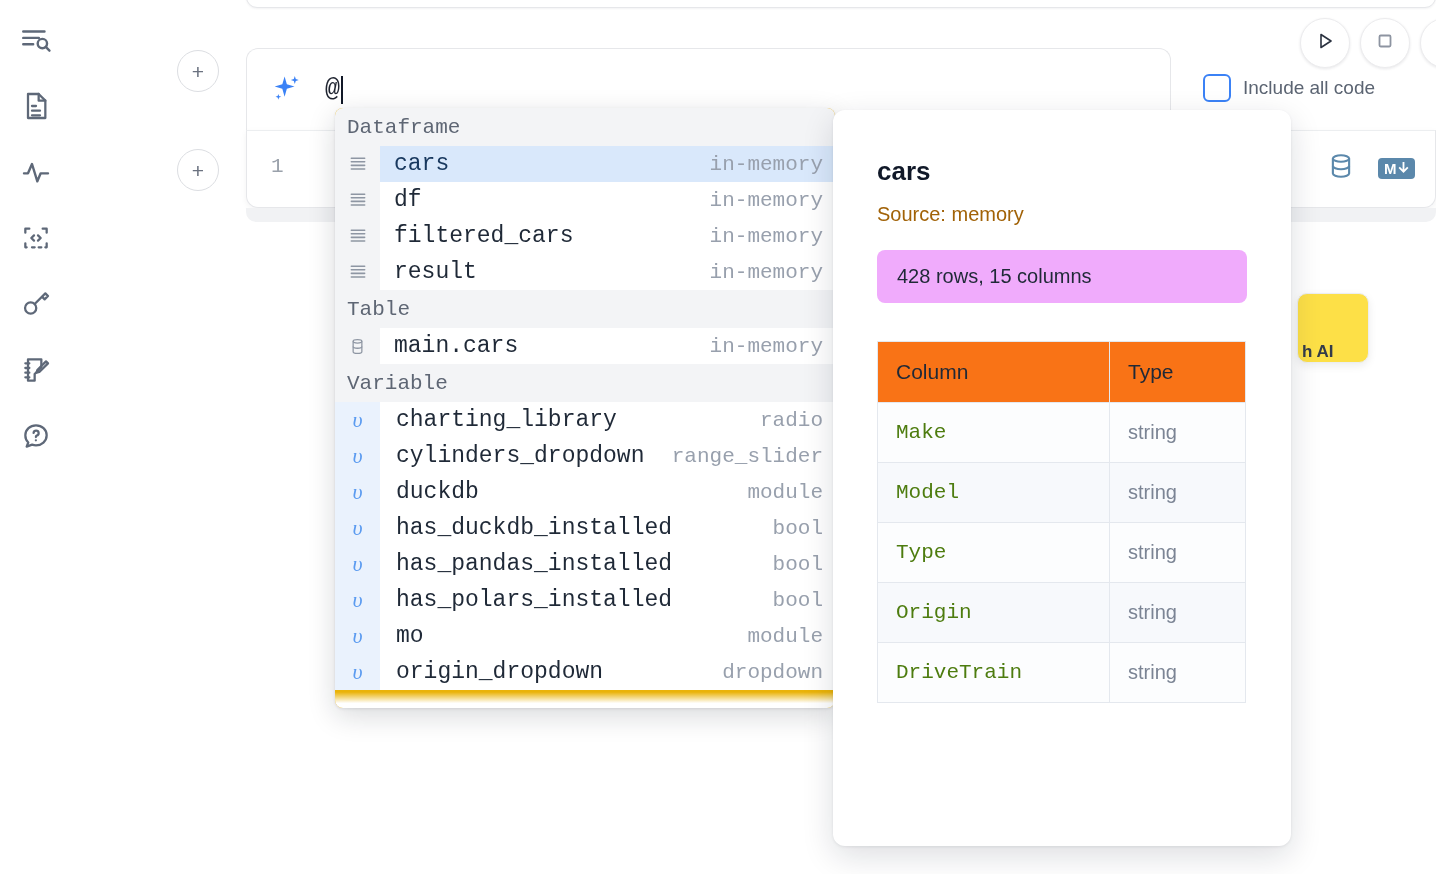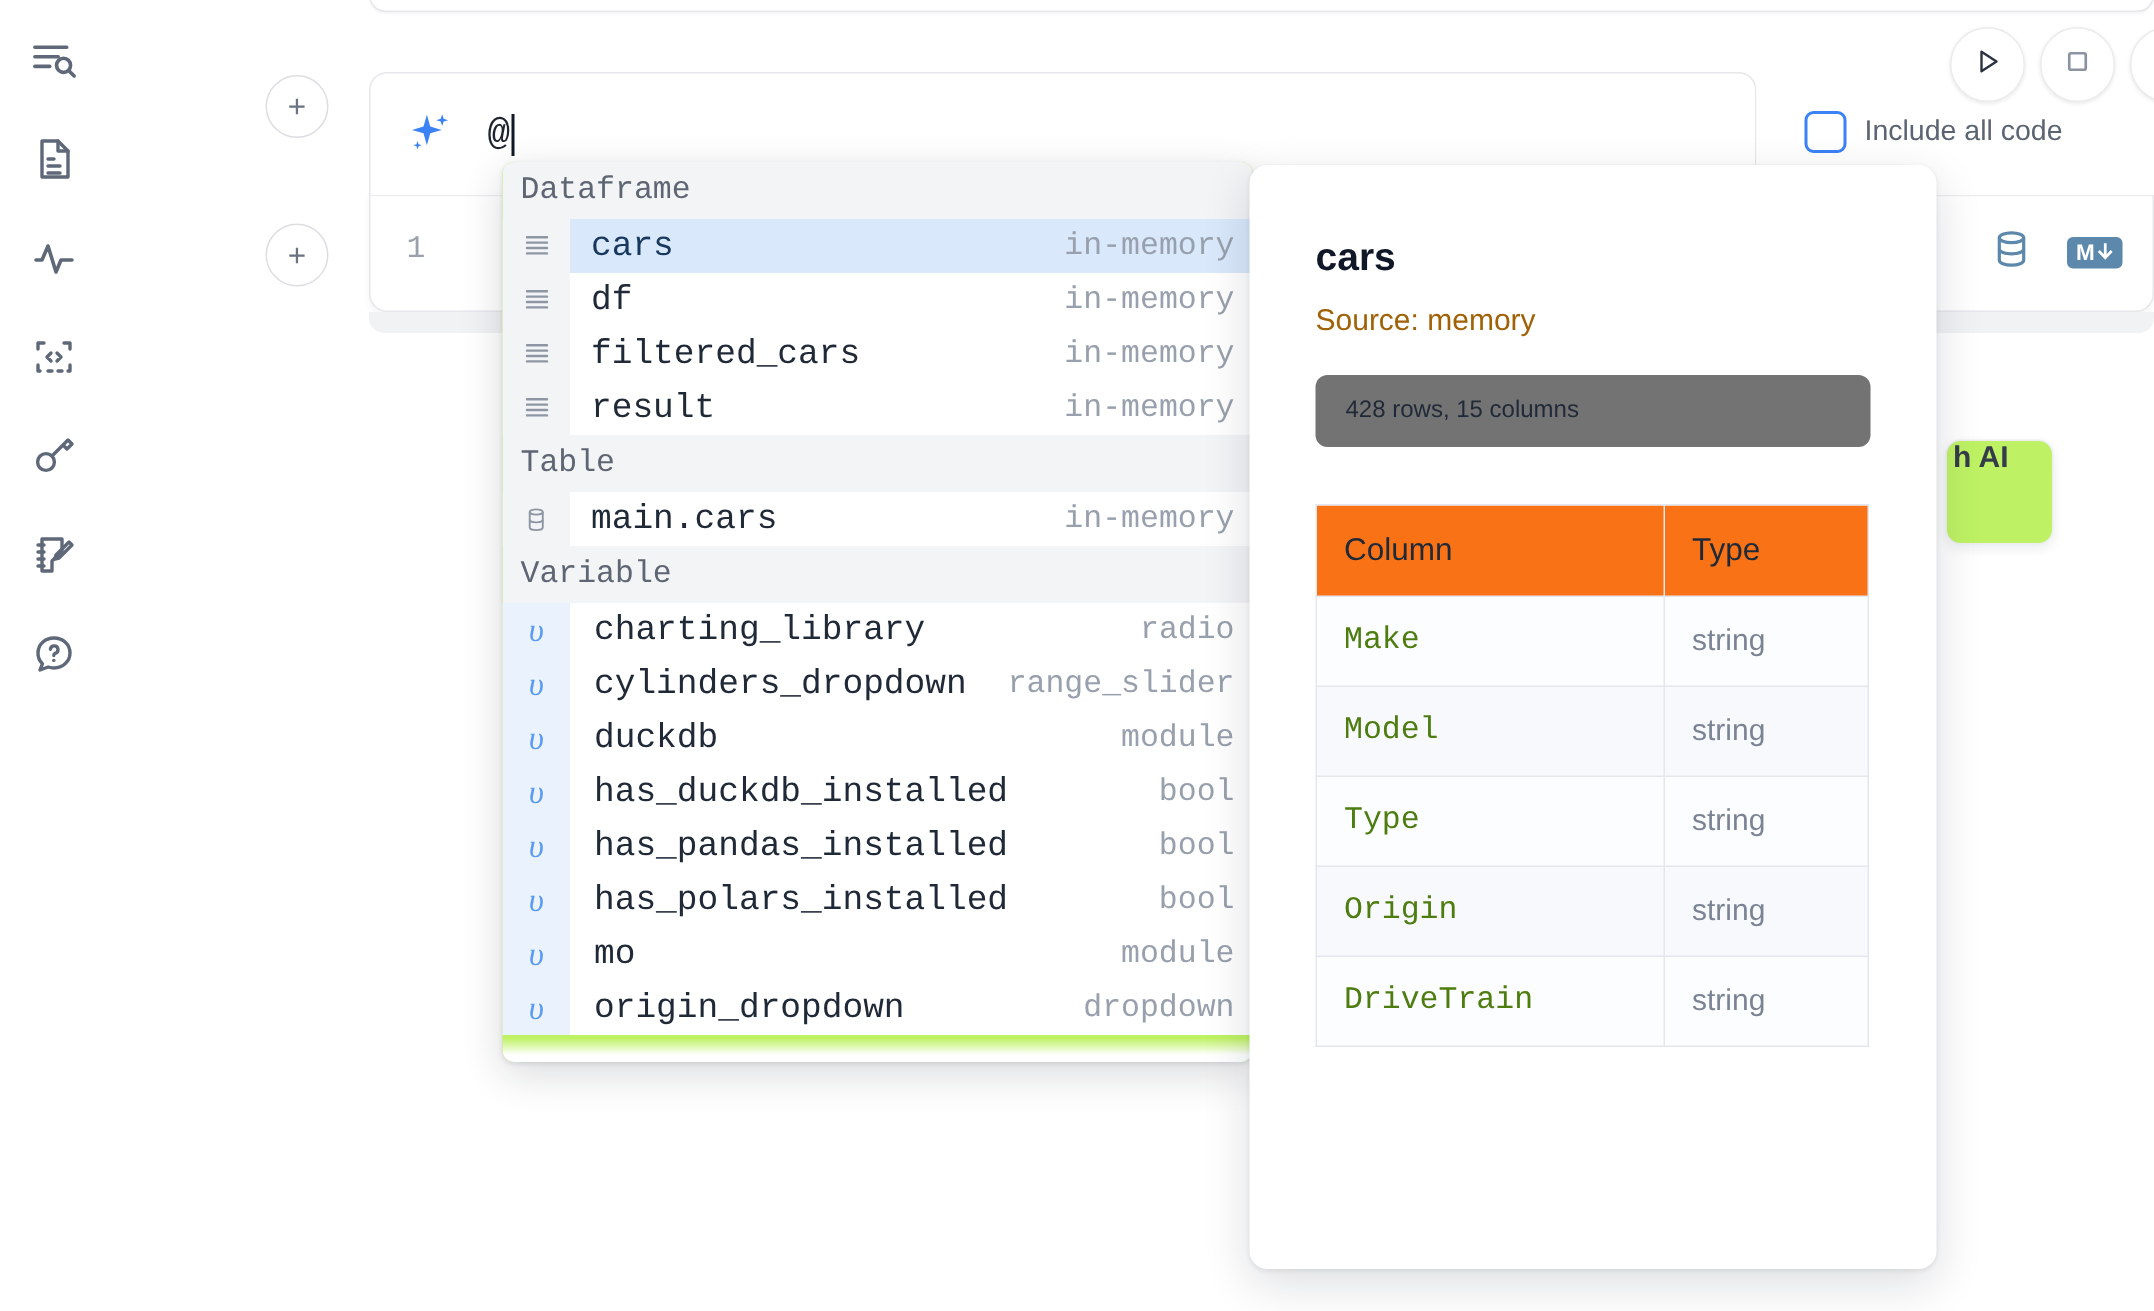--- a/index.html
+++ b/index.html
@@ -98,30 +98,30 @@
     font-family: "Liberation Sans", sans-serif; display: flex; align-items: center; gap: 1px;
   }
   .strip {
     position: absolute; left: 246px; top: 208px; width: 1190px; height: 14px;
     background: #f1f2f4; border-radius: 0 0 10px 10px;
   }
 
   
   .ai-float {
     position: absolute; left: 1297px; top: 293px; width: 72px; height: 70px;
-    background: #bef264; border: 1px solid #eceef1; border-radius: 10px;
+    background: #fde047; border: 1px solid #eceef1; border-radius: 10px;
     box-shadow: 0 3px 8px rgba(16,24,40,.08);
-    display: flex; align-items: flex-start; padding-left: 4px;
-    font-size: 20px; font-weight: bold; color: #343c4a; overflow: hidden;
+    display: flex; align-items: flex-end; padding-left: 4px;
+    font-size: 17px; font-weight: bold; color: #343c4a; overflow: hidden;
   }
 
   
   .ac {
     position: absolute; left: 335px; top: 108px; width: 500px; height: 600px;
-    background: #bef264; border-radius: 8px;
+    background: #eab308; border-radius: 8px;
     box-shadow: 0 8px 28px rgba(16,24,40,.16), 0 1px 3px rgba(16,24,40,.10);
     overflow: hidden; font-family: "Liberation Mono", monospace;
   }
   .ac-group {
     height: 38px; background: #f3f4f6; color: #5e6674;
     font-size: 21px; display: flex; align-items: center; padding-left: 12px;
   }
   .ac-item {
     height: 36px; display: flex; align-items: center; cursor: pointer; background: #fff;
   }
@@ -155,22 +155,22 @@
   
   .preview {
     position: absolute; left: 833px; top: 110px; width: 458px; height: 736px;
     background: #ffffff; border-radius: 12px;
     box-shadow: 0 10px 32px rgba(16,24,40,.14), 0 1px 3px rgba(16,24,40,.08);
     overflow: hidden; padding: 46px 44px 0 44px;
   }
   .pv-title { font-size: 26px; font-weight: bold; color: #101828; }
   .pv-source { margin-top: 16px; font-size: 20px; color: #a16207; }
   .pv-shape {
-    margin-top: 24px; background: #737373; border-radius: 8px;
-    padding: 15px 20px; font-size: 16px; color: #1f2937;
+    margin-top: 24px; background: #f0abfc; border-radius: 8px;
+    padding: 15px 20px; font-size: 20px; color: #1f2937;
   }
   .pv-table {
     margin-top: 38px; width: 368px; border: 1px solid #e4e8ee;
     border-collapse: collapse; table-layout: fixed;
   }
   .pv-table th, .pv-table td {
     border: 1px solid #e4e8ee; text-align: left; padding: 18px 18px;
   }
   .pv-table th {
     background: #f97316; font-size: 21px; font-weight: normal; color: #1f2937;

